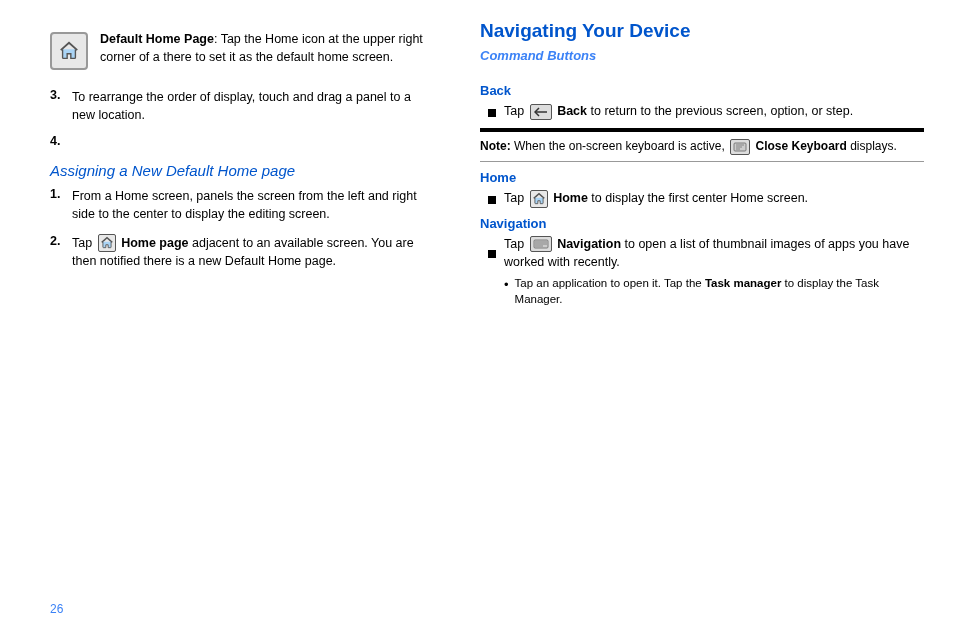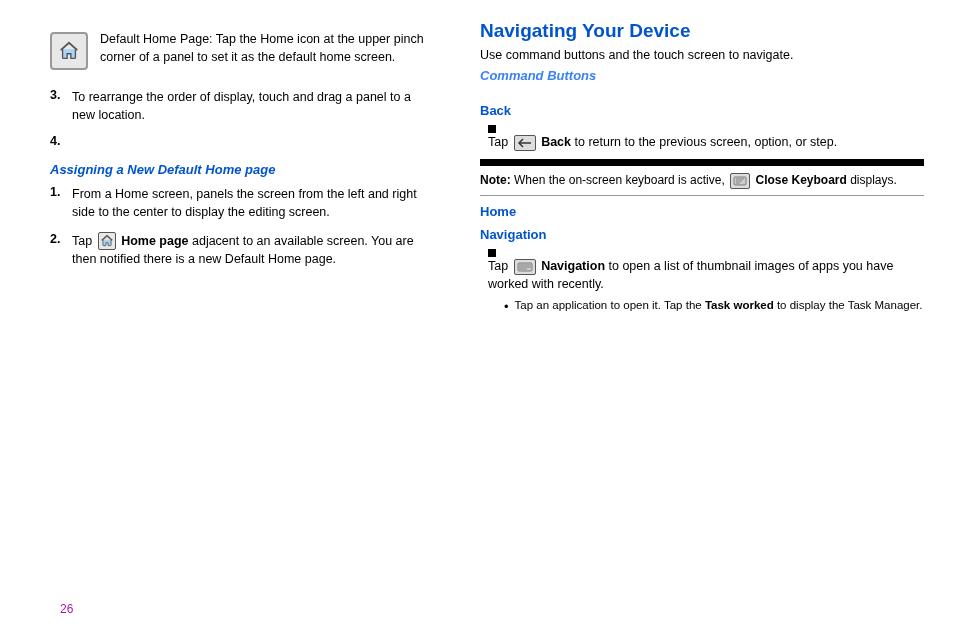--- a/index.html
+++ b/index.html
@@ -76,45 +76,45 @@
     }
 
     .numbered-item .text {
       font-size: 12.5px;
       line-height: 1.45;
     }
 
     .section-heading-italic {
       color: #0055cc;
       font-style: italic;
-      font-weight: bold;
-      font-size: 13px;
+      font-weight: normal;
+      font-size: 15px;
       margin-bottom: 8px;
     }
 
     .inline-icon-back {
       display: inline-flex;
       align-items: center;
       justify-content: center;
       width: 22px;
       height: 16px;
       border: 1px solid #555;
       border-radius: 2px;
       background: #ddd;
       margin: 0 2px;
       vertical-align: middle;
     }
 
     
     .page-number {
       position: absolute;
       bottom: 20px;
-      left: 60px;
+      left: 50px;
       font-size: 12px;
-      color: #a21caf;
+      color: #3b82f6;
     }
 
     
     .right-title {
       color: #0055cc;
       font-size: 19px;
       font-weight: bold;
       margin-bottom: 6px;
     }
 
@@ -134,42 +134,41 @@
     .sub-heading {
       color: #0055cc;
       font-weight: bold;
       font-size: 13px;
       margin-top: 8px;
       margin-bottom: 4px;
     }
 
     .bullet-item {
       display: flex;
-      align-items: flex-start;
+      align-items: center;
       margin-bottom: 4px;
       padding-left: 8px;
-      flex-direction: column;
     }
 
     .bullet-square {
       width: 8px;
       height: 8px;
       background: #000;
       flex-shrink: 0;
       margin-top: 3px;
       margin-right: 8px;
     }
 
     .bullet-text {
       font-size: 12.5px;
       line-height: 1.45;
     }
 
     .note-block {
-      border-top: 7px solid #000000;
+      border-top: 4px solid #000000;
       border-bottom: 1px solid #999;
       padding: 6px 0;
       margin: 8px 0;
       font-size: 12px;
       line-height: 1.4;
     }
 
     .note-block .note-label {
       font-weight: bold;
     }
@@ -240,21 +239,21 @@
 <div class="left-column" style="position:relative;">
 
   <div class="default-home-block">
     <div class="home-icon-box">
       <svg class="home-icon-svg" viewBox="0 0 24 24" fill="none" stroke="#555" stroke-width="2">
         <path d="M3 11L12 3l9 8" stroke="#555" stroke-width="2" fill="none"></path>
         <path d="M5 10v9a1 1 0 001 1h4v-5h4v5h4a1 1 0 001-1v-9" fill="#aad4f5" stroke="#555" stroke-width="1.5"></path>
       </svg>
     </div>
     <div class="default-home-text">
-      <span style="font-weight:normal;">Default Home Page</span><span>: Tap the Home icon at the upper pinch corner of a panel to set it as the default home screen.</span>
+      <span style="font-weight:bold;">Default Home Page</span><span>: Tap the Home icon at the upper right corner of a there to set it as the default home screen.</span>
     </div>
   </div>
 
   <div class="numbered-list">
     <div class="numbered-item">
       <span class="num">3.</span>
       <span class="text">To rearrange the order of display, touch and drag a panel to a new location.</span>
     </div>
     <div class="numbered-item">
       <span class="num">4.</span>
@@ -282,21 +281,20 @@
       </span>
     </div>
   </div>
 
   <div class="page-number">26</div>
 </div>
 
 <div class="right-column">
 
   <div class="right-title">Navigating Your Device</div>
-  <div class="right-intro">Use command buttons and the touch screen to navigate.</div>
   <div class="cmd-buttons-heading">Command Buttons</div>
 
   <div class="sub-heading">Back</div>
   <div class="bullet-item">
     <div class="bullet-square"></div>
     <div class="bullet-text">
       Tap
       <span class="inline-icon-back">
         <svg width="14" height="10" viewBox="0 0 14 10">
             <polyline points="5,1 1,5 5,9" stroke="#333" stroke-width="1.5" fill="none"></polyline>
@@ -315,20 +313,33 @@
         <rect x="1" y="1" width="12" height="8" rx="1" fill="#ccc" stroke="#666" stroke-width="0.8"></rect>
         <line x1="3" y1="3" x2="11" y2="3" stroke="#666" stroke-width="0.7"></line>
         <line x1="3" y1="5" x2="9" y2="5" stroke="#666" stroke-width="0.7"></line>
         <line x1="3" y1="7" x2="7" y2="7" stroke="#666" stroke-width="0.7"></line>
       </svg>
     </span>
     <b>Close Keyboard</b> displays.
   </div>
 
   <div class="sub-heading">Home</div>
+  <div class="bullet-item">
+    <div class="bullet-square"></div>
+    <div class="bullet-text">
+      Tap
+      <span class="inline-home-icon-sm">
+        <svg width="14" height="14" viewBox="0 0 24 24" fill="none">
+          <path d="M3 11L12 3l9 8" stroke="#555" stroke-width="2.5" fill="none"></path>
+          <path d="M5 10v9a1 1 0 001 1h4v-5h4v5h4a1 1 0 001-1v-9" fill="#aad4f5" stroke="#555" stroke-width="1.5"></path>
+        </svg>
+      </span>
+      <b>Home</b> to display the first center Home screen.
+    </div>
+  </div>
 
   <div class="sub-heading">Navigation</div>
   <div class="bullet-item">
     <div class="bullet-square"></div>
     <div class="bullet-text">
       Tap
       <span class="inline-nav-icon">
         <svg width="16" height="10" viewBox="0 0 16 10">
           <rect x="1" y="1" width="14" height="8" rx="1" fill="#ccc" stroke="#666" stroke-width="0.8"></rect>
           <line x1="2" y1="3" x2="14" y2="3" stroke="#666" stroke-width="0.7"></line>
@@ -336,17 +347,17 @@
           <line x1="2" y1="7" x2="10" y2="7" stroke="#666" stroke-width="0.7"></line>
         </svg>
       </span>
       <b>Navigation</b> to open a list of thumbnail images of apps you have worked with recently.
     </div>
   </div>
 
   <div class="sub-bullet-item">
     <span class="sub-bullet-dot">•</span>
     <span class="sub-bullet-text">
-      Tap an application to open it. Tap the <b>Task worked</b> to display the Task Manager.
+      Tap an application to open it. Tap the <b>Task manager</b> to display the Task Manager.
     </span>
   </div>
 
 </div>
 
 </body></html>

